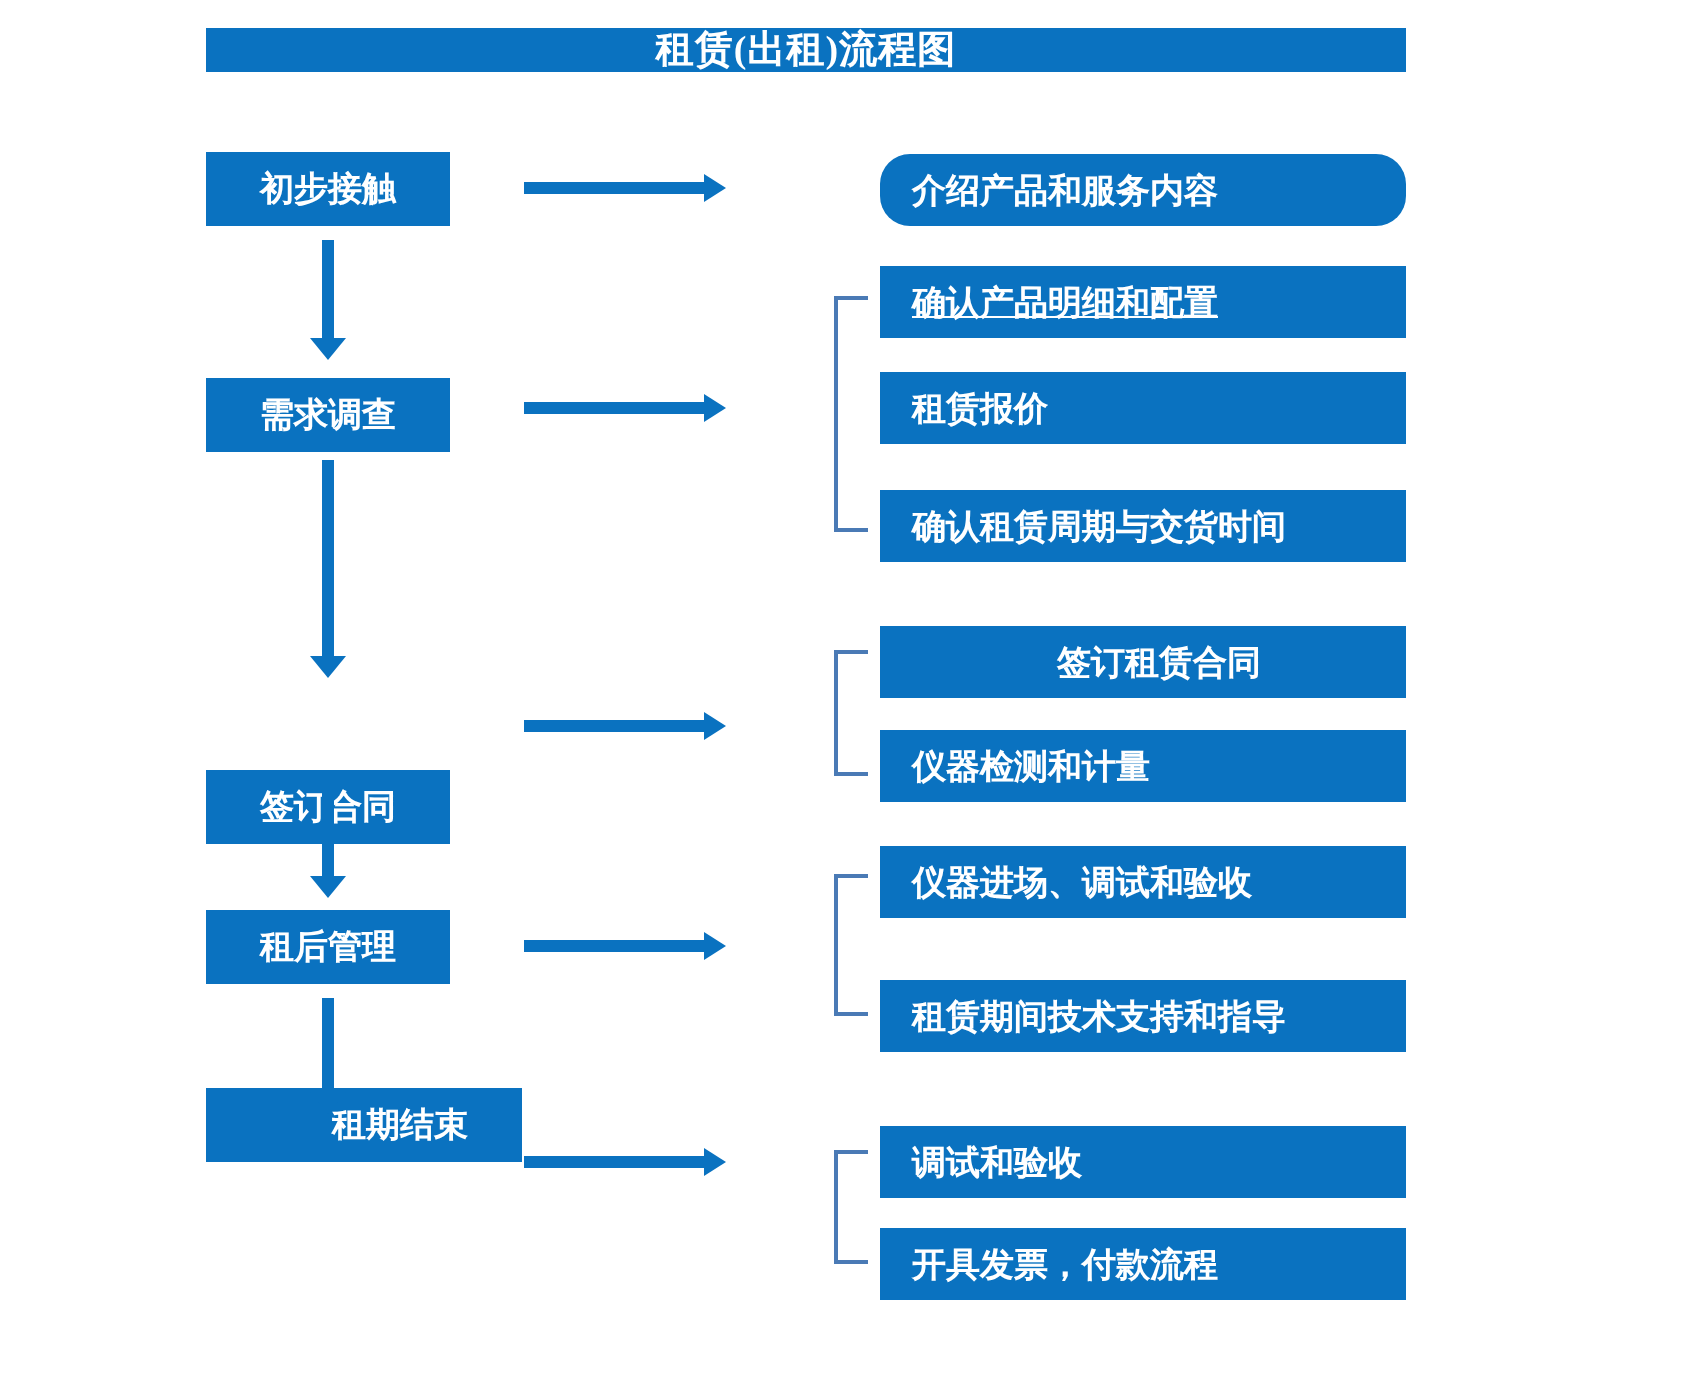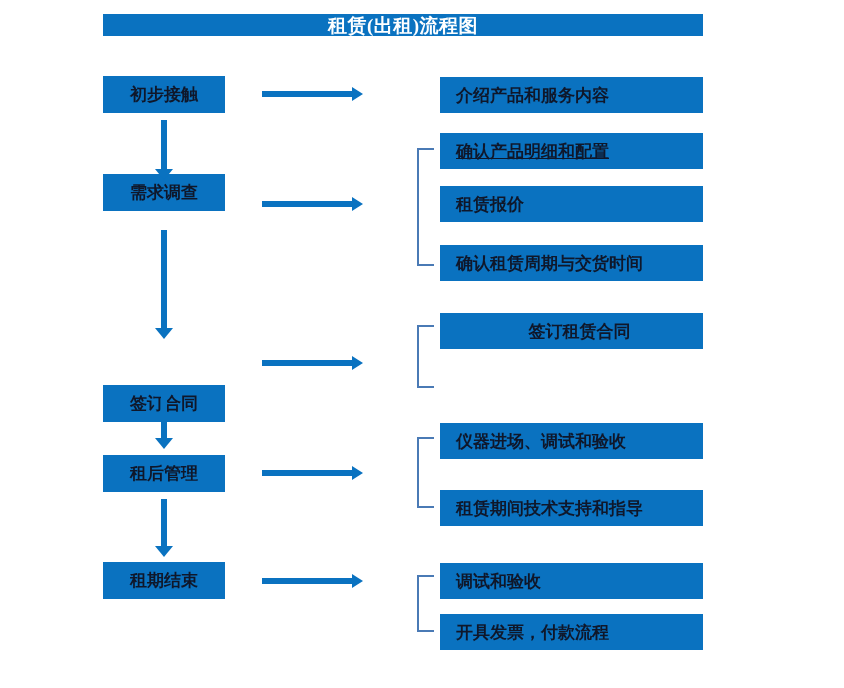--- a/index.html
+++ b/index.html
@@ -24,21 +24,21 @@
     font-size:19px;
     font-weight:bold;
     letter-spacing:.5px;
     line-height:1;
   }
 
   
   .node{
     position:absolute;
     background:#0a72c0;
-    color:#0f172a;
+    color:#ffffff;
     font-weight:bold;
     display:flex;
     align-items:center;
     line-height:1;
     white-space:nowrap;
   }
   .node.stage{            
     width:122px;height:37px;
     justify-content:center;
     font-size:17px;
@@ -94,30 +94,30 @@
 
 <div id="canvas">
 
   <div class="title-bar">
     <span class="title-text">租赁(出租)流程图</span>
   </div>
 
   <div class="node stage" style="top:76px;">
     <span>初步接触</span>
   </div>
-  <div class="node stage" style="top:174px;">
+  <div class="node stage" style="top:189px;">
     <span>需求调查</span>
   </div>
   <div class="node stage" style="top:345px;margin-top:40px;">
     <span>签订合同</span>
   </div>
   <div class="node stage" style="top:455px;">
     <span>租后管理</span>
   </div>
-  <div class="node stage" style="top:562px;">
+  <div class="node stage" style="top:544px;padding-left:36px;">
     <span>租期结束</span>
   </div>
 
   <div class="v-arrow" style="left:155px;top:120px;height:60px;">
     <div class="shaft"></div>
     <div class="head"></div>
   </div>
   <div class="v-arrow" style="left:155px;top:230px;height:109px;">
     <div class="shaft"></div>
     <div class="head"></div>
@@ -150,36 +150,39 @@
   <div class="h-arrow" style="left:262px;top:574px;">
     <div class="shaft"></div>
     <div class="head"></div>
   </div>
 
   <div class="bracket" style="left:417px;top:148px;height:118px;"></div>
   <div class="bracket" style="left:417px;top:325px;height:63px;"></div>
   <div class="bracket" style="left:417px;top:437px;height:71px;"></div>
   <div class="bracket" style="left:417px;top:575px;height:57px;"></div>
 
-  <div class="node detail" style="top:77px;">
+  <div class="node detail" style="top:77px;border-radius:15px;">
     <span>介绍产品和服务内容</span>
   </div>
 
   <div class="node detail" style="top:133px;text-decoration:underline;">
     <span>确认产品明细和配置</span>
   </div>
   <div class="node detail" style="top:186px;">
     <span>租赁报价</span>
   </div>
   <div class="node detail" style="top:245px;">
     <span>确认租赁周期与交货时间</span>
   </div>
 
   <div class="node detail" style="top:313px;justify-content:center;">
     <span>签订租赁合同</span>
+  </div>
+  <div class="node detail" style="top:365px;">
+    <span>仪器检测和计量</span>
   </div>
 
   <div class="node detail" style="top:423px;">
     <span>仪器进场、调试和验收</span>
   </div>
   <div class="node detail" style="top:490px;">
     <span>租赁期间技术支持和指导</span>
   </div>
 
   <div class="node detail" style="top:563px;">

